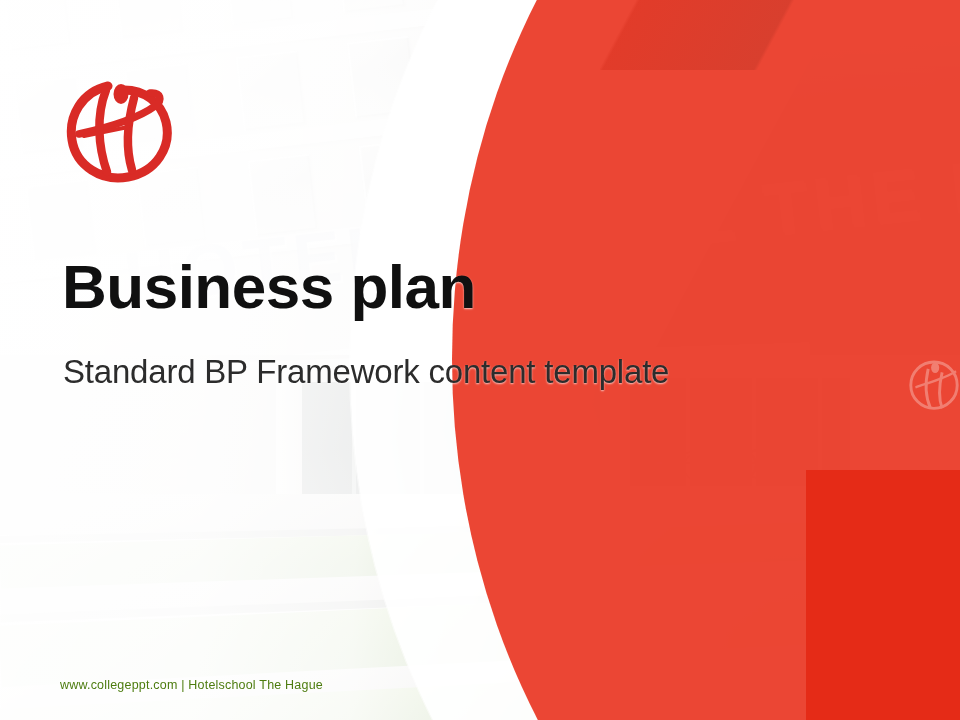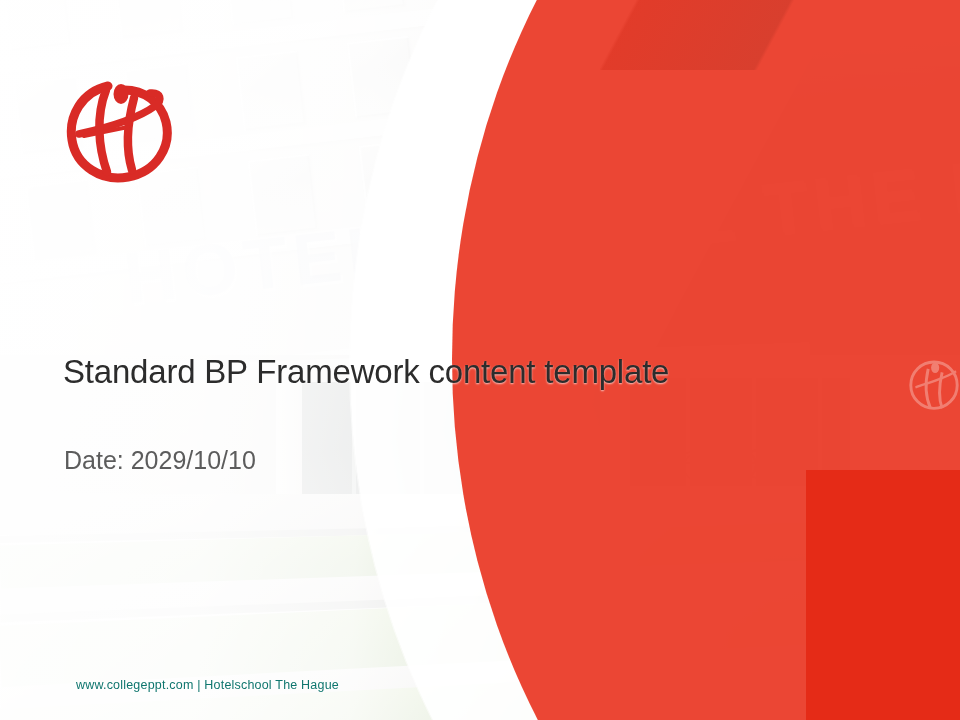--- a/index.html
+++ b/index.html
@@ -266,24 +266,23 @@
     color: #5c5c5c;
     line-height: 1.42;
     white-space: nowrap;
   }
   .meta div { text-shadow: 0 1px 2px rgba(255,255,255,0.6); }
 
   .footer {
     position: absolute;
     left: 60px; top: 678px;
     font-size: 12.5px;
-    color: #0f766e;
+    color: #4d7c0f;
     letter-spacing: 0.2px;
     white-space: nowrap;
-    margin-left: 16px;
   }
 </style>
 </head>
 <body>
 
 <div id="slide">
 
   <div class="photo">
 
     <div class="facade">
@@ -390,21 +389,21 @@
 
     <path d="M17 62 C44 56 74 48 93 34 C101 28 99 20 88 21" fill="none" stroke="#d92b26" stroke-width="7.5" stroke-linecap="round"></path>
 
     <path d="M44 18 C34 44 36 74 45 100" fill="none" stroke="#d92b26" stroke-width="8.5" stroke-linecap="round"></path>
 
     <path d="M72 26 C65 52 64 78 70 98" fill="none" stroke="#d92b26" stroke-width="8.5" stroke-linecap="round"></path>
 
     <path d="M22 64 C36 61 52 58 66 55" fill="none" stroke="#d92b26" stroke-width="4" stroke-linecap="round"></path>
   </svg>
 
+  <div class="title">Business plan</div>
   <div class="subtitle">Standard BP Framework content template</div>
 
   <div class="meta">
-    <div>Date: 2029/10/10</div>
   </div>
 
   <div class="footer">www.collegeppt.com | Hotelschool The Hague</div>
 
 </div>
 
 </body></html>

